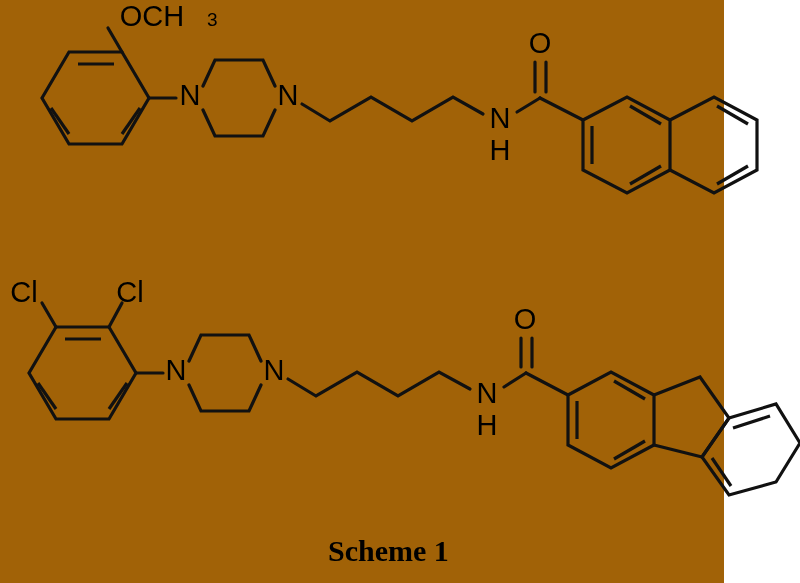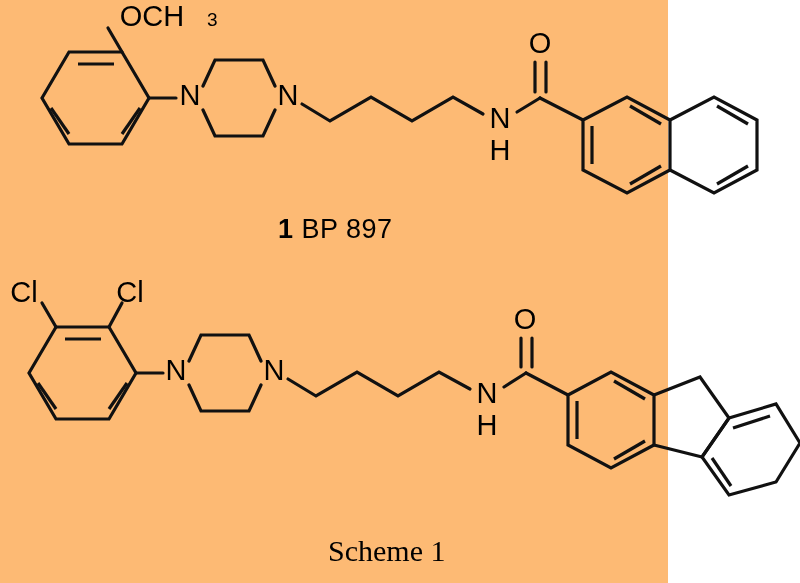--- a/index.html
+++ b/index.html
@@ -10,23 +10,23 @@
   }
   body {
     width: 800px;
     height: 583px;
     overflow: hidden;
     font-family: "Liberation Sans", sans-serif;
     color: #000000;
   }
   #scheme-root {
     position: relative;
-    width: 668px;
+    width: 724px;
     height: 583px;
-    background: #fdba74;
+    background: #a16207;
   }
   svg#scheme-svg {
     position: absolute;
     left: 0;
     top: 0;
     width: 800px;
     height: 583px;
     display: block;
   }
   .bond {
@@ -63,20 +63,21 @@
   }
   .compound-caption .num {
     font-weight: bold;
   }
   .scheme-caption {
     position: absolute;
     font-family: "Liberation Serif", serif;
     font-size: 30px;
     color: #000000;
     white-space: nowrap;
+    font-weight: bold;
   }
 </style>
 </head>
 <body>
 
 <div id="scheme-root">
 
   <svg id="scheme-svg" viewBox="0 0 800 583">
 
     <g>
@@ -195,20 +196,17 @@
 
       <g>
         <path class="bond" d="M 729,418 L 776,404 L 800,443 L 776,482 L 729,495 L 702,457 Z"></path>
         <path class="bond-inner" d="M 733,428 L 770,416"></path>
         <path class="bond-inner" d="M 712,458 L 731,486"></path>
       </g>
     </g>
 
   </svg>
 
-  <div class="compound-caption" style="left:278px; top:214px;">
-    <span class="num">1</span><span>&nbsp;</span><span>BP 897</span>
-  </div>
 
 
   <div class="scheme-caption" style="left:328px; top:534px;">Scheme 1</div>
 
 </div>
 
 </body></html>

